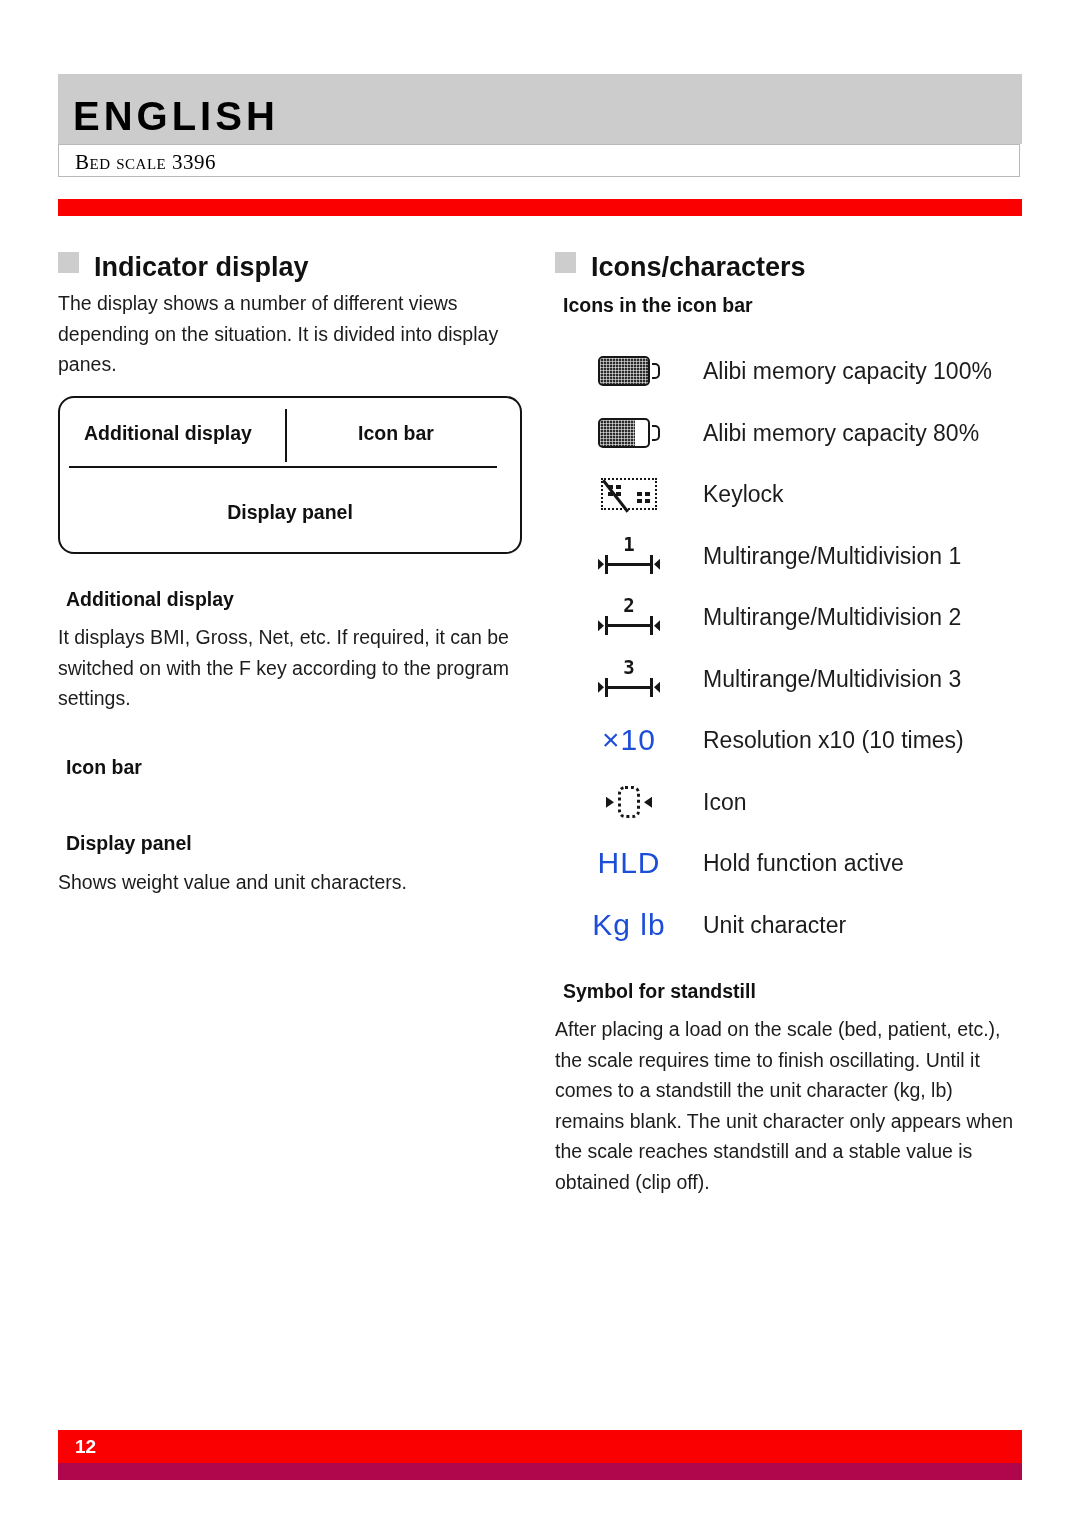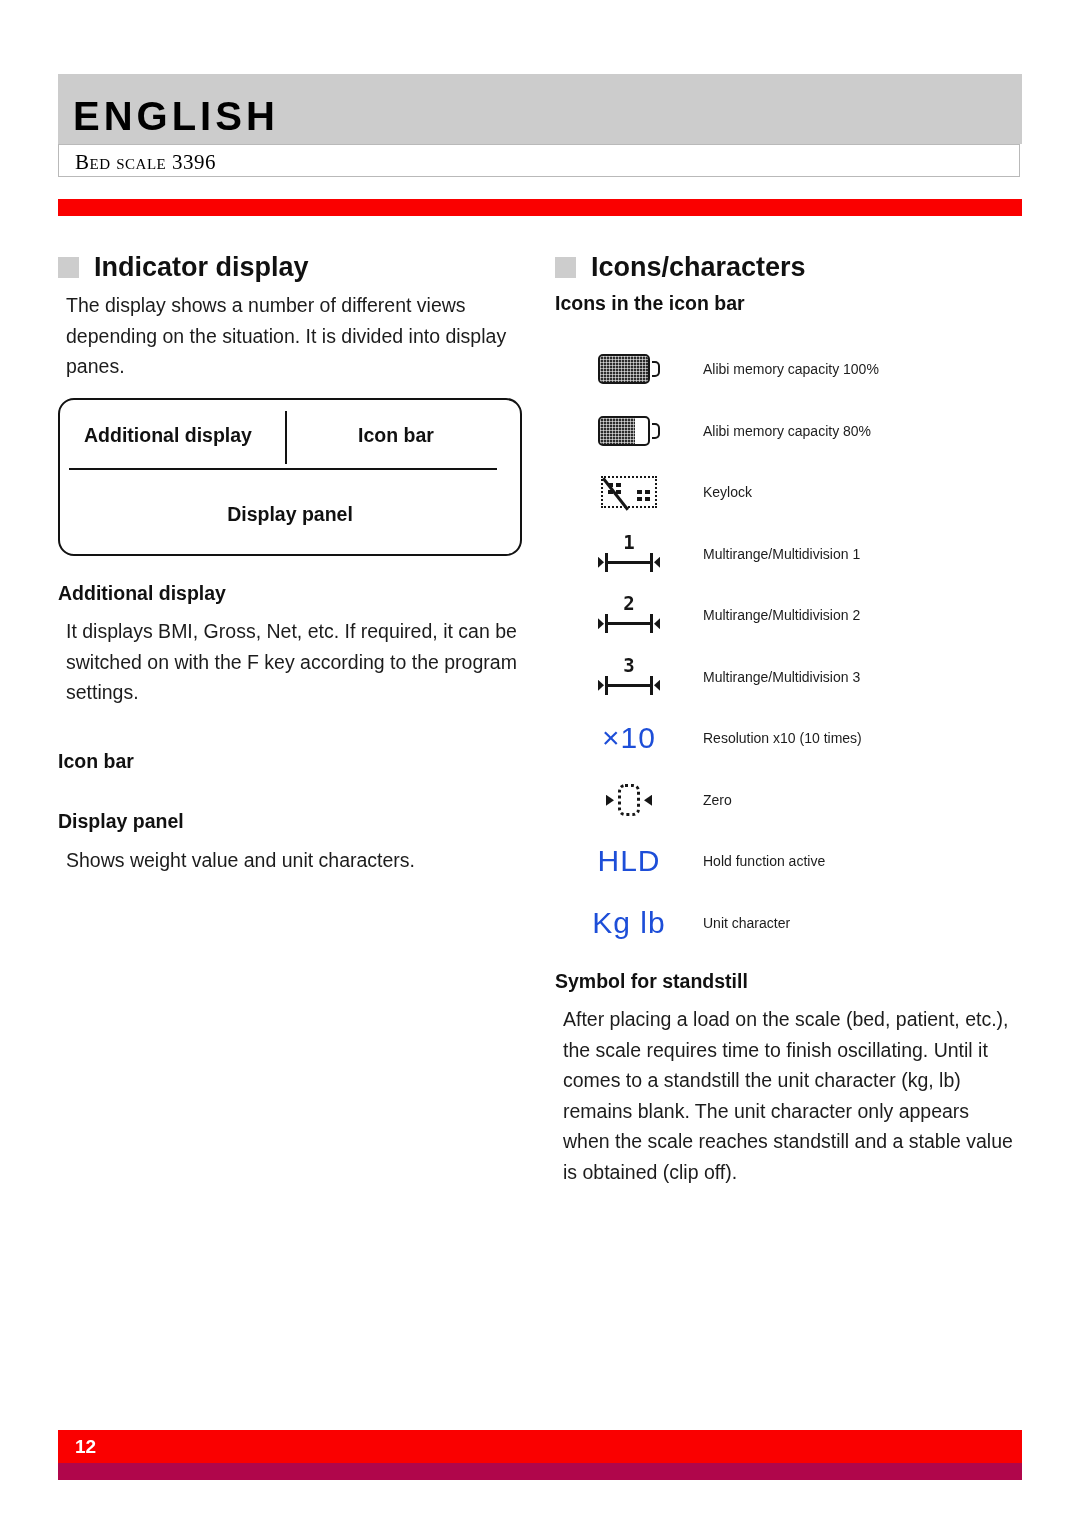--- a/index.html
+++ b/index.html
@@ -65,49 +65,49 @@
   }
 
   
   .column { position: absolute; top: 252px; }
   #col-left  { left: 58px;  width: 468px; }
   #col-right { left: 555px; width: 470px; }
 
   
   .section-heading {
     display: flex;
-    align-items: center;
+    align-items: flex-start;
     margin: 0 0 6px 0;
   }
   .bullet-square {
     width: 21px;
     height: 21px;
     background: #cdcdcd;
     flex: 0 0 auto;
     margin-right: 15px;
   }
   .section-heading-text {
     font-size: 27px;
     font-weight: bold;
     color: #111111;
     line-height: 30px;
   }
 
   .body-text {
     font-size: 19.5px;
     line-height: 30.5px;
     color: #1c1c1c;
-    margin: 8px;
+    margin: 0;
   }
   .sub-heading {
     font-size: 19.5px;
     font-weight: bold;
     color: #111111;
     line-height: 30.5px;
-    margin: 0;
+    margin: 8px;
   }
   .gap-block { height: 30px; }
 
   
   #panel-diagram {
     position: relative;
     margin-top: 16px;
     width: 464px;
     height: 158px;
     border: 2px solid #121212;
@@ -166,21 +166,21 @@
     height: 61.5px;
   }
   .icon-cell {
     width: 148px;
     flex: 0 0 148px;
     display: flex;
     justify-content: center;
     align-items: center;
   }
   .icon-label {
-    font-size: 14px;
+    font-size: 23px;
     color: #1c1c1c;
     line-height: 26px;
   }
   .lcd-glyph {
     font-family: Liberation Sans, sans-serif;
     font-size: 30px;
     letter-spacing: 1px;
     color: #1d4ed8;
     line-height: 30px;
     white-space: nowrap;
@@ -502,21 +502,21 @@
     </div>
 
     <div class="icon-row">
       <span class="icon-cell">
         <span class="zero-icon">
           <span class="zero-arrow left"></span>
           <span class="zero-ring"></span>
           <span class="zero-arrow right"></span>
         </span>
       </span>
-      <span class="icon-label">Zero</span>
+      <span class="icon-label">Icon</span>
     </div>
 
     <div class="icon-row">
       <span class="icon-cell">
         <span class="lcd-glyph">HLD</span>
       </span>
       <span class="icon-label">Hold function active</span>
     </div>
 
     <div class="icon-row">

